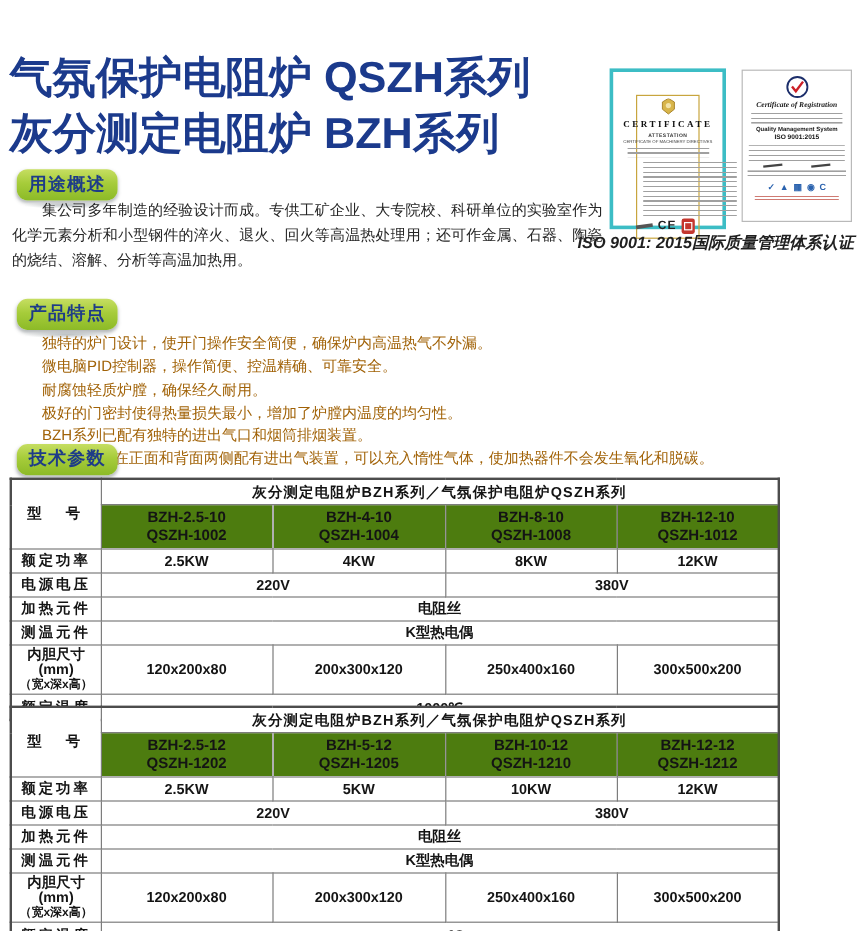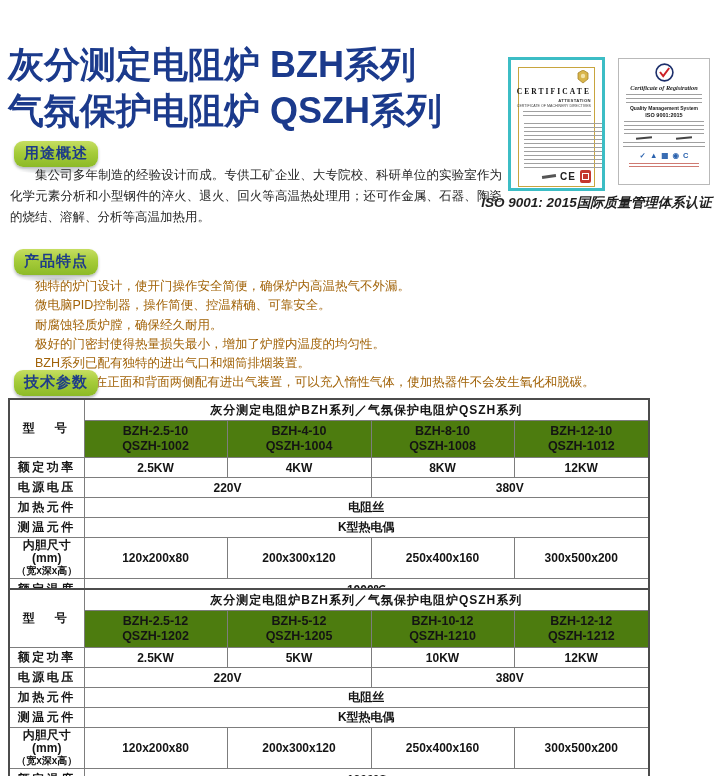--- a/index.html
+++ b/index.html
@@ -22,22 +22,22 @@
 
   
   .usage-body{position:absolute;left:10px;top:165px;width:492px;margin:0;font-size:12.5px;
         line-height:21px;color:#262626;text-indent:2em;text-align:justify;}
   .features{position:absolute;left:35px;top:277px;width:675px;}
   .feat{font-size:12.5px;line-height:19.3px;color:#a16207;white-space:nowrap;}
 
   
   .certs{position:absolute;left:508px;top:57px;display:flex;gap:13px;align-items:flex-start;}
   .cert-left{width:97px;height:134px;background:#fff;border:3px solid #3cbdc5;box-sizing:border-box;}
-  .cert-left-inner{margin:7px;border:1px solid #c8a53e;height:calc(100% - 8px);box-sizing:border-box;
-        display:flex;flex-direction:column;align-items:flex-end;padding:2px 3px;}
+  .cert-left-inner{margin:19px;border:1px solid #c8a53e;height:calc(100% - 8px);box-sizing:border-box;
+        display:flex;flex-direction:column;align-items:center;padding:2px 3px;}
   .cert-title{font-family:"Liberation Serif",serif;font-size:7.5px;font-weight:bold;
         letter-spacing:2.1px;color:#111;margin-top:2px;white-space:nowrap;}
   .cert-sub1{font-size:4.2px;font-weight:bold;color:#333;margin-top:2px;letter-spacing:.4px;}
   .cert-sub2{font-size:3.6px;color:#444;margin-top:1px;white-space:nowrap;}
   .lines{background-image:repeating-linear-gradient(to bottom,#a0a0a0 0,#a0a0a0 1px,transparent 1px,transparent 4px);}
   .l-intro{width:68px;height:8px;margin-top:3px;}
   .l-body{width:78px;height:46px;margin-top:4px;align-self:flex-start;margin-left:2px;}
   .cert-foot{display:flex;align-items:center;gap:4px;margin-top:auto;align-self:flex-end;margin-bottom:1px;}
   .sig{width:14px;height:3px;background:#555;transform:rotate(-8deg);}
   .ce-mark{font-size:10px;font-weight:bold;color:#222;letter-spacing:1px;}
@@ -79,22 +79,22 @@
   .cell-chamber{letter-spacing:0;line-height:13px;}
   .cell-chamber .sub{font-size:10px;line-height:12px;letter-spacing:0;}
   .r-temp td{height:18px;}
 </style>
 </head>
 <body>
 
 <div class="page">
 
   <h1 class="title">
+    <span class="tl">气氛保护电阻炉 QSZH系列</span>
     <span class="tl">灰分测定电阻炉 BZH系列</span>
-    <span class="tl">气氛保护电阻炉 QSZH系列</span>
   </h1>
 
   <div class="certs">
     <div class="cert-left">
       <div class="cert-left-inner">
         <svg width="16" height="15" viewBox="0 0 16 15">
           <path d="M8 0 L13 3 L13 9 L8 13 L3 9 L3 3 Z" fill="#d8b54a" stroke="#a8842a" stroke-width="0.8"></path>
           <circle cx="8" cy="6" r="2.2" fill="#f2e3a8"></circle>
         </svg>
         <div class="cert-title">CERTIFICATE</div>

